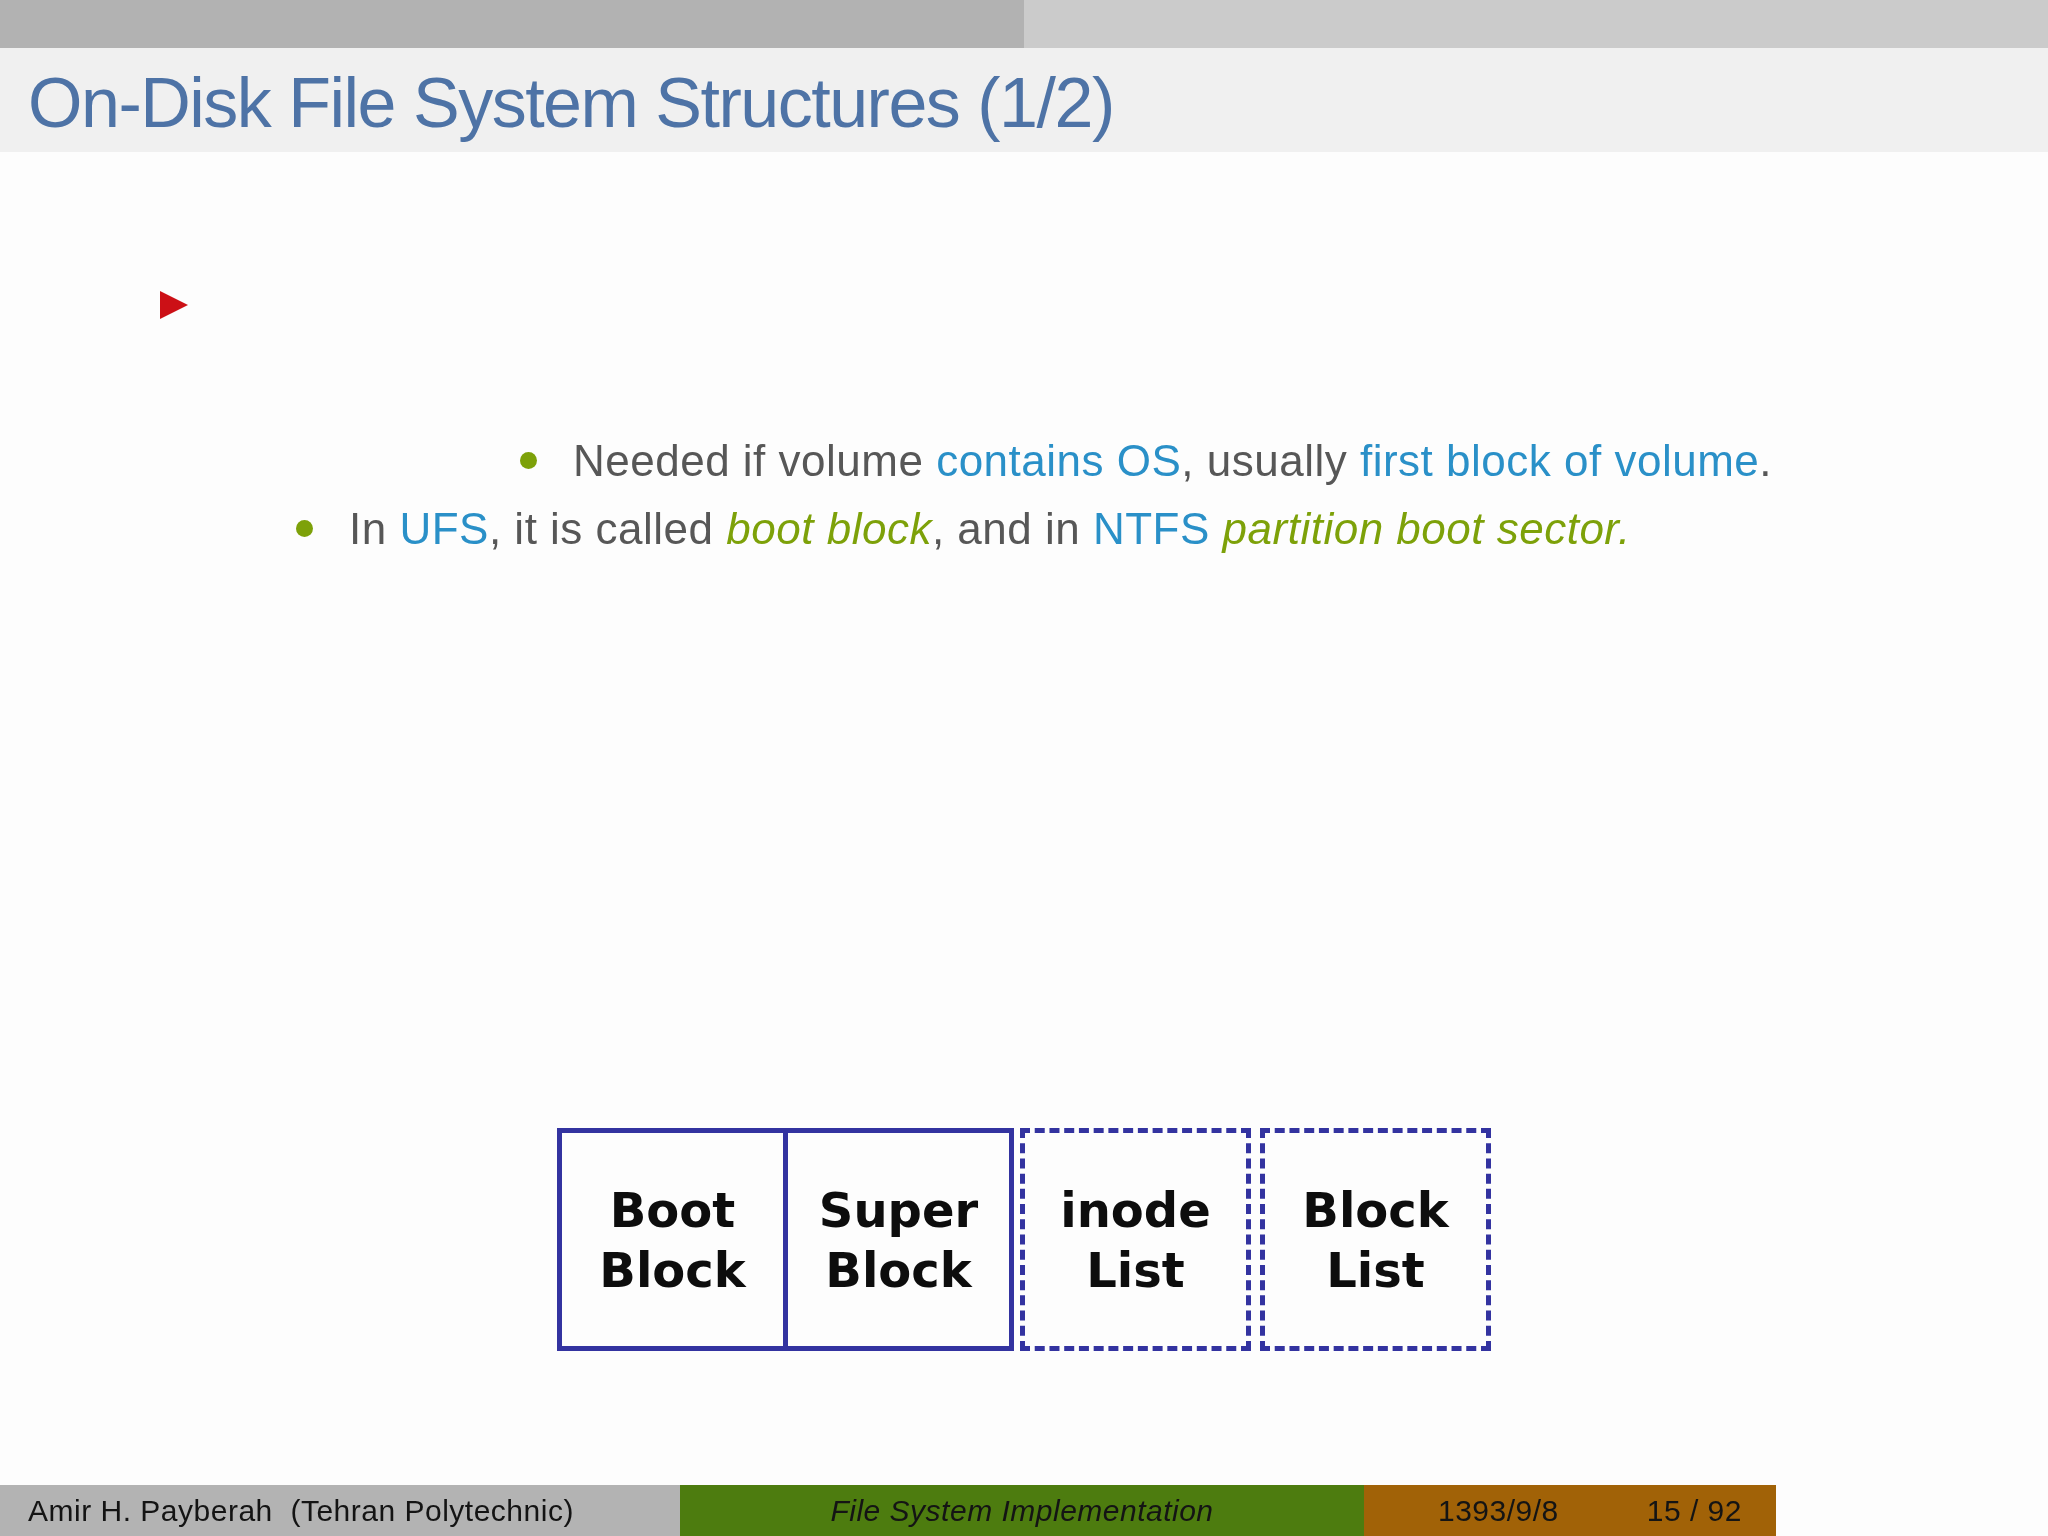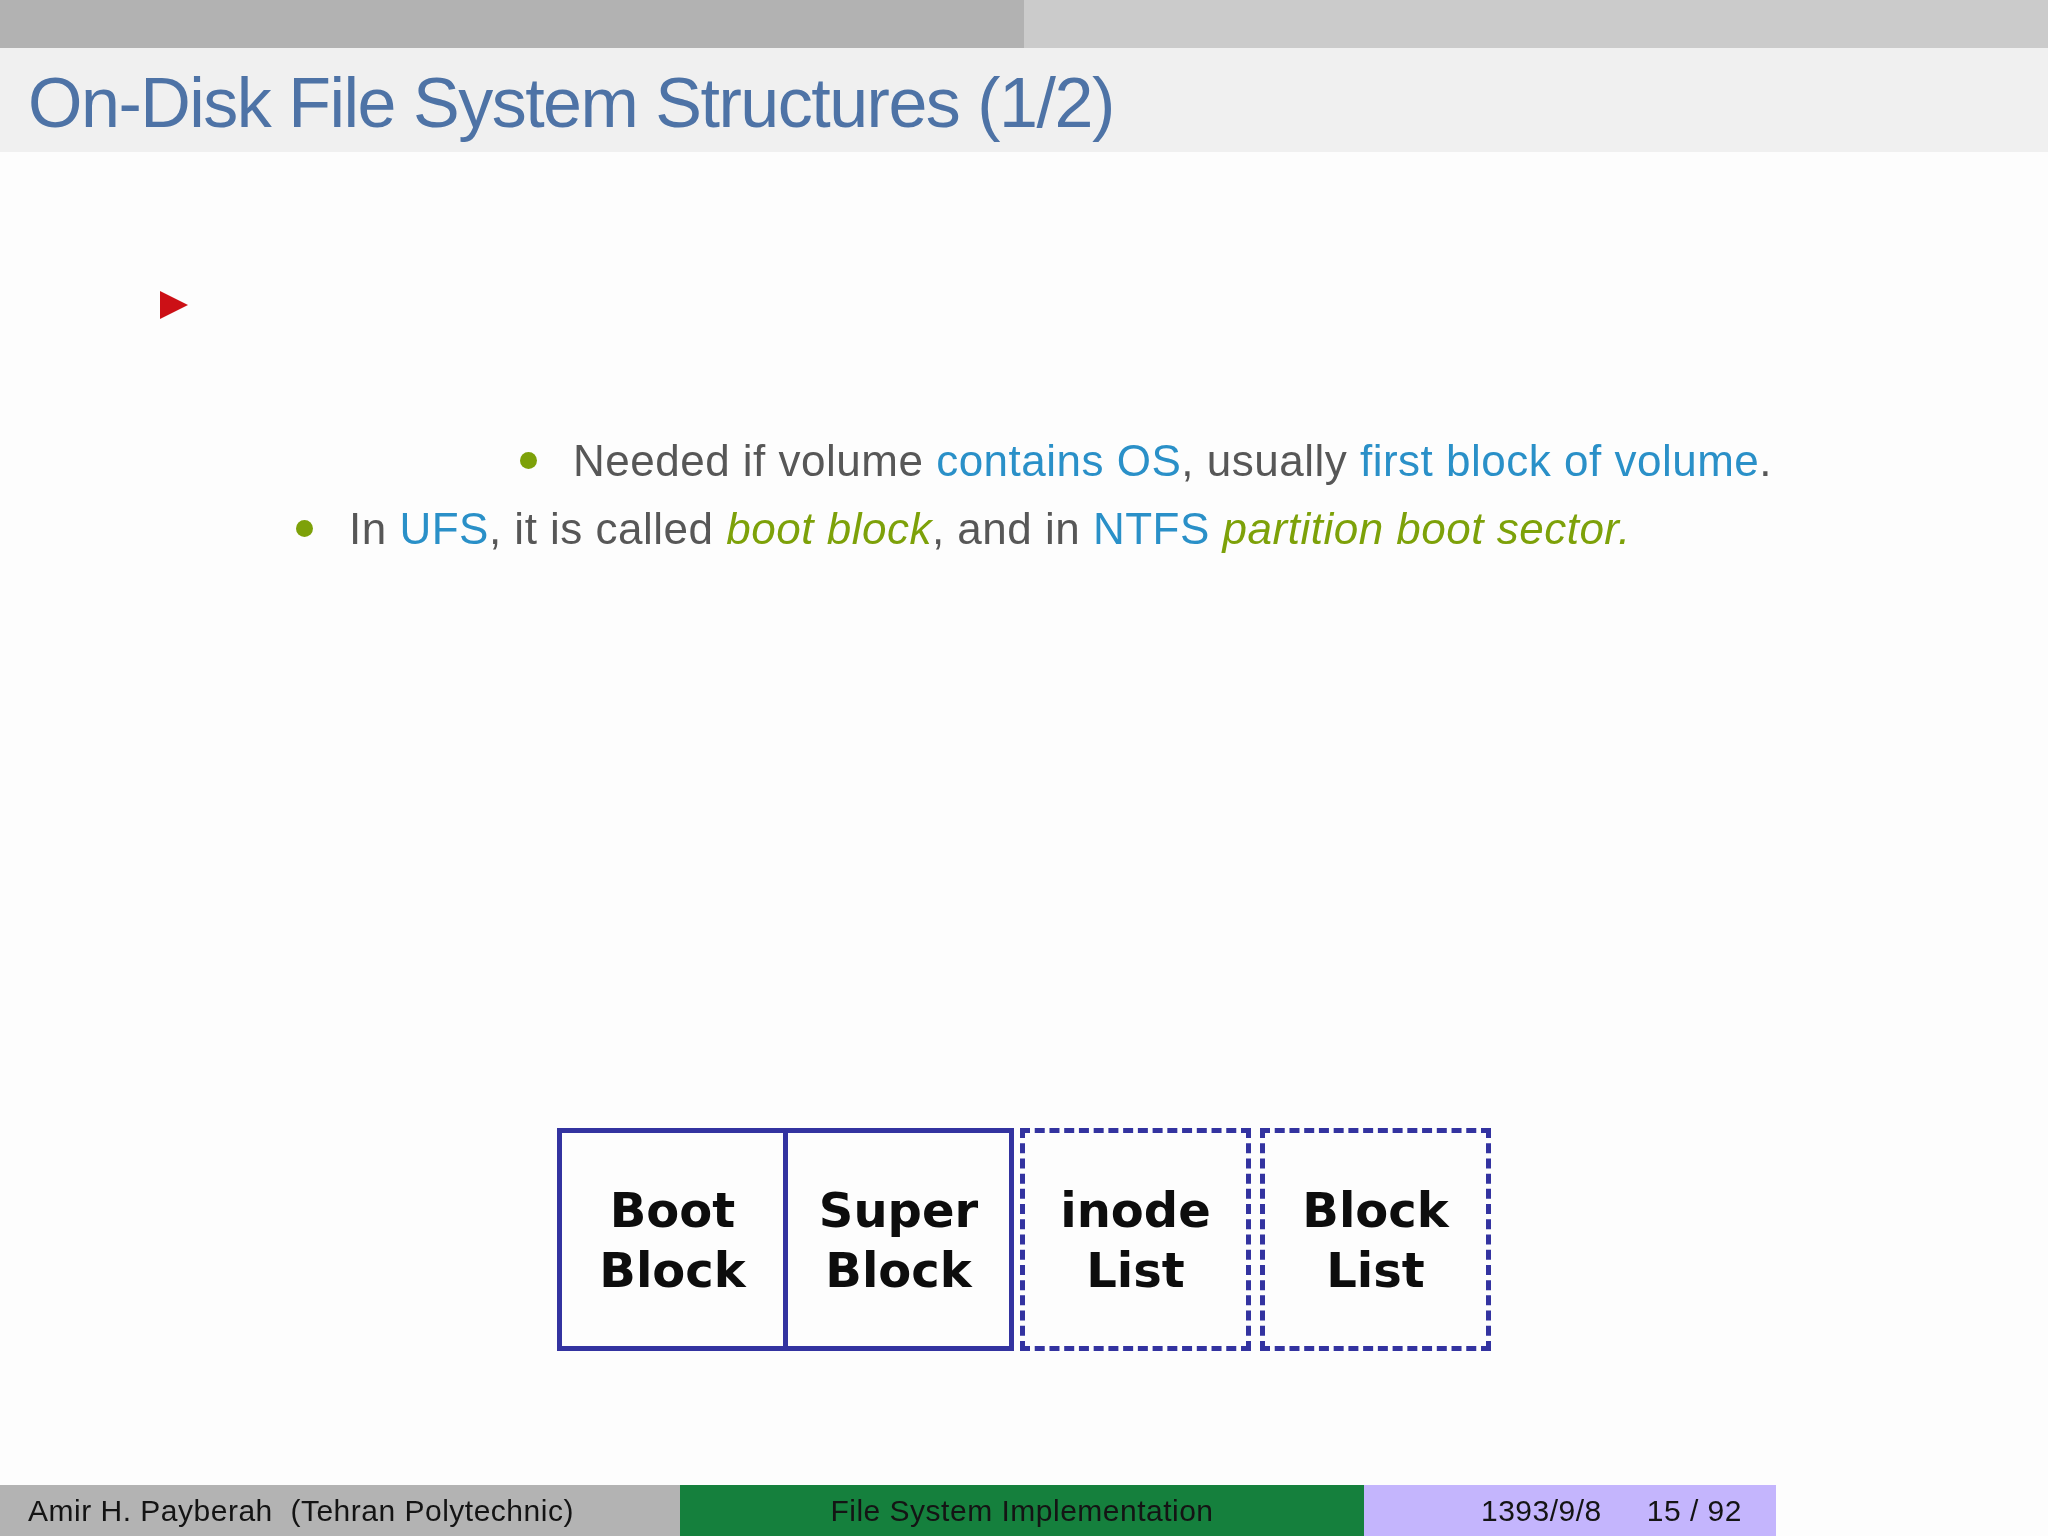--- a/index.html
+++ b/index.html
@@ -81,28 +81,29 @@
   .footer {
     position: absolute; left: 0; bottom: 0; width: 1776px; height: 51px;
     display: flex; font-size: 30px; letter-spacing: 0.5px; color: #141414;
   }
   .f-left {
     width: 680px; background: #b3b3b3;
     display: flex; align-items: center; padding-left: 28px; box-sizing: border-box;
     white-space: pre;
   }
   .f-mid {
-    width: 684px; background: #15803d;
+    width: 684px; background: #4d7c0f;
     display: flex; align-items: center; justify-content: center;
     white-space: pre;
+    font-style: italic;
   }
   .f-right {
-    flex: 1; background: #c4b5fd;
+    flex: 1; background: #a16207;
     display: flex; align-items: center; justify-content: flex-end;
-    gap: 45px; padding-right: 34px; box-sizing: border-box;
+    gap: 88px; padding-right: 34px; box-sizing: border-box;
     white-space: pre;
   }
 </style>
 </head>
 <body>
 
 <div class="slide">
 
   <div class="topbar">
     <div class="topbar-left"></div>

